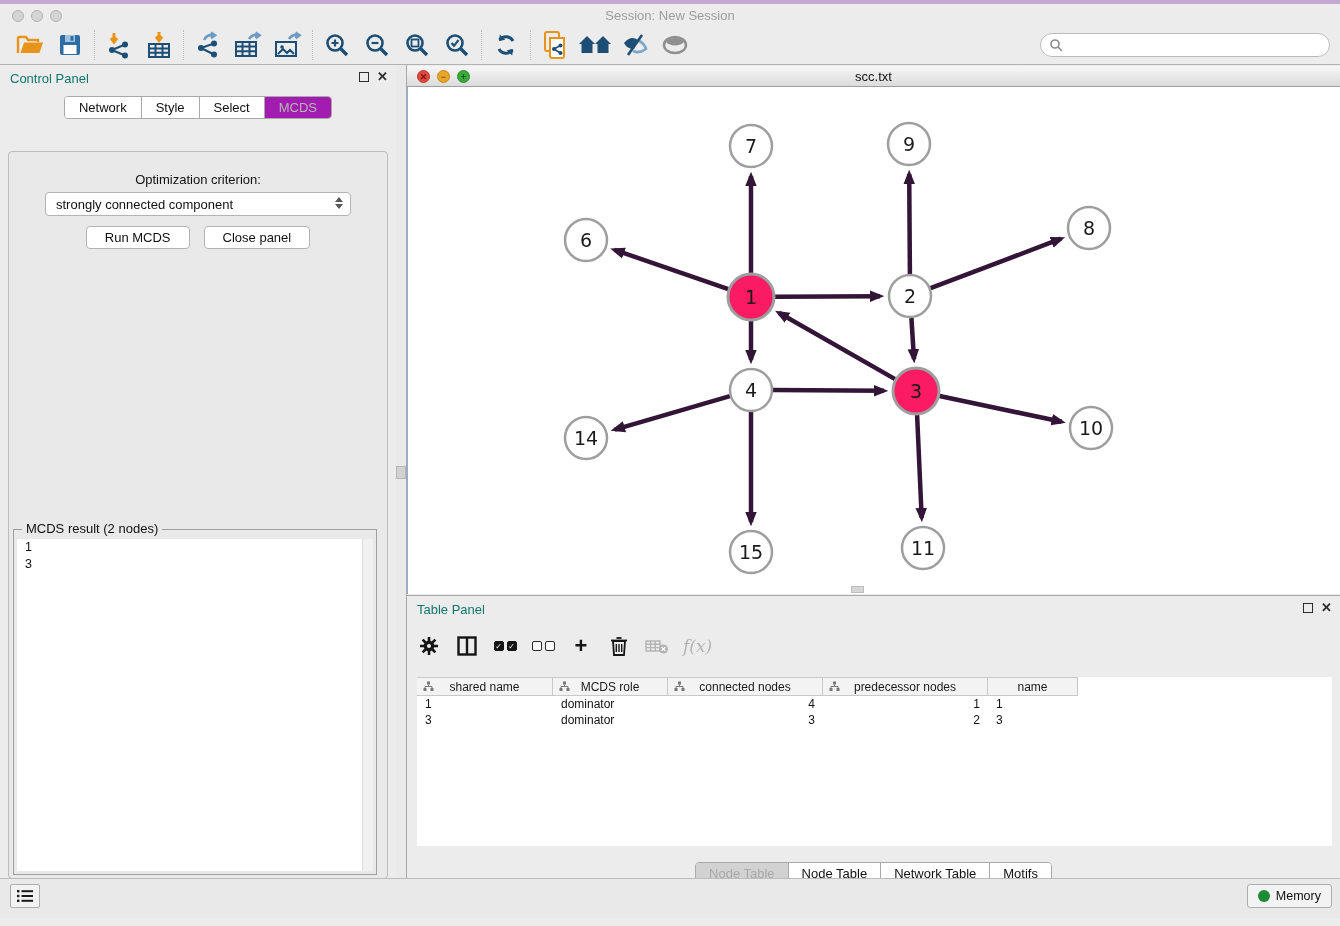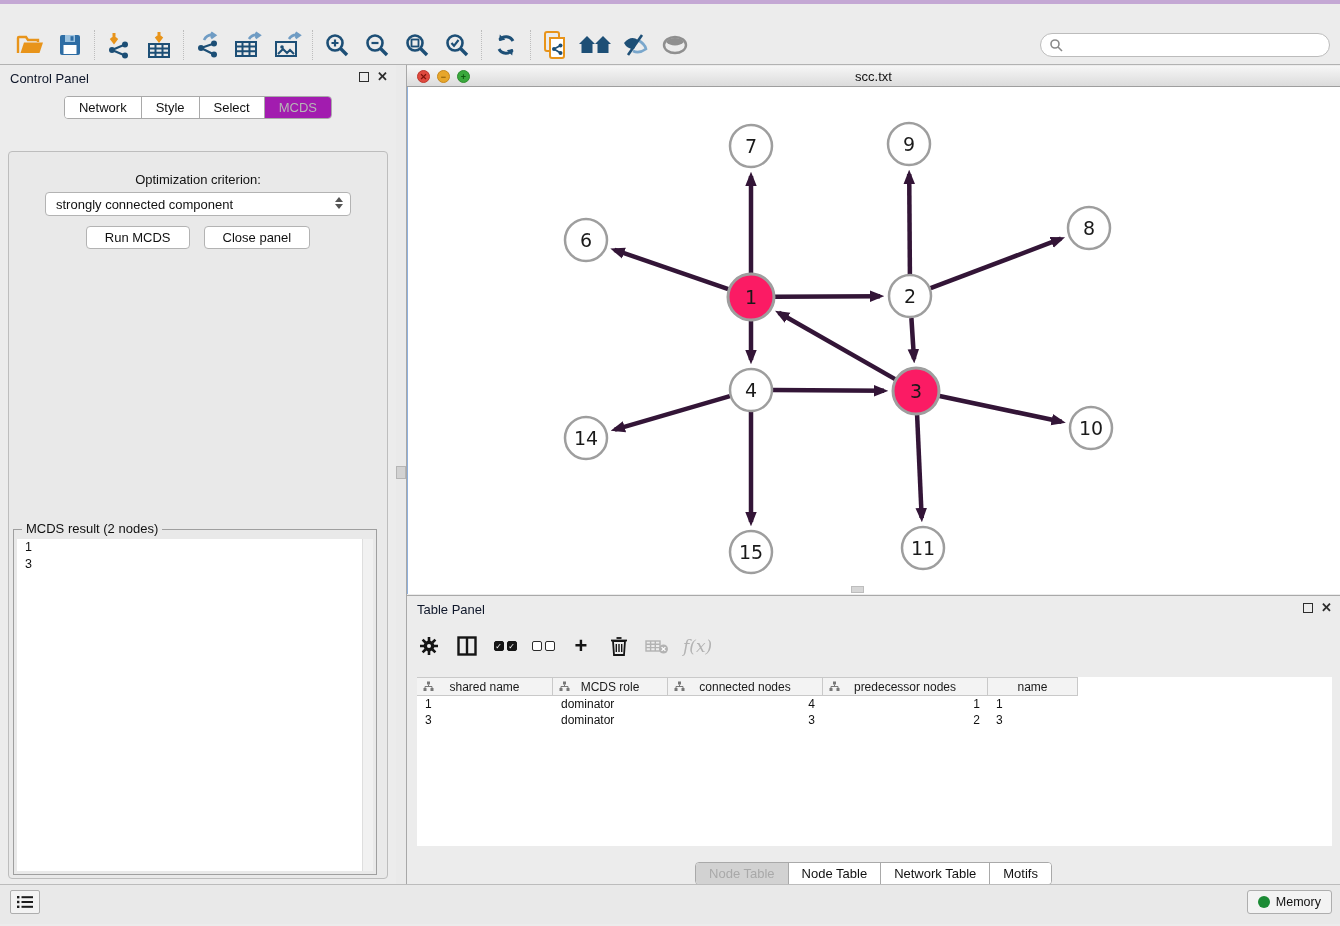--- a/index.html
+++ b/index.html
@@ -14,21 +14,21 @@
   .win-title { position:absolute; left:0; right:0; top:4px; text-align:center; font-size:13px; color:#9d9d9d; }
 
   .toolbar { position:absolute; left:0; top:26px; width:100%; height:39px; border-bottom:1px solid #b2b2b2; display:flex; align-items:center; padding-left:10px; }
   .tb-btn { display:flex; align-items:center; justify-content:center; width:40px; height:34px; cursor:default; }
   .tb-sep { width:1px; height:30px; margin:0 4px; border-left:1px dotted #bdbdbd; }
   .search-wrap { position:absolute; right:10px; top:7px; width:290px; height:24px; background:#fff; border:1px solid #bcbcbc; border-radius:12px; display:flex; align-items:center; padding-left:8px; }
   .search-wrap input { border:none; outline:none; flex:1; height:20px; font-size:12px; background:transparent; }
 
   
   .control-panel { position:absolute; left:0; top:65px; width:396px; height:826px; background:#ececec; }
-  .panel-head { position:absolute; left:10px; top:6px; font-size:13px; color:#0f172a; }
+  .panel-head { position:absolute; left:10px; top:6px; font-size:13px; color:#0f766e; }
   .panel-icons { position:absolute; right:8px; top:7px; display:flex; gap:8px; align-items:center; }
   .float-ico { width:10px; height:10px; border:1.5px solid #2d2d2d; background:transparent; }
   .close-ico { font-size:13px; font-weight:bold; color:#2d2d2d; line-height:10px; }
 
   .ctl-tabs { position:absolute; left:0; top:31px; width:100%; display:flex; justify-content:center; }
   .tabgroup { display:inline-flex; border:1px solid #a9a9a9; border-radius:4px; overflow:hidden; background:#fff; }
   .tab { padding:3px 14px; font-size:13px; color:#111; background:#fff; border-right:1px solid #a9a9a9; cursor:default; }
   .tab:last-child { border-right:none; }
   .tab.sel { background:#a21caf; color:#b6b6b6; }
 
@@ -80,32 +80,38 @@
   .th { position:relative; height:17px; border-right:1px solid #c9c9c9; font-size:12px; color:#1a1a1a; display:flex; align-items:center; justify-content:center; }
   .th .tree { position:absolute; left:6px; top:3px; }
   .trow { position:absolute; left:0; height:16px; display:flex; }
   .td { font-size:12px; color:#111; height:16px; line-height:16px; padding:0 8px; white-space:nowrap; overflow:hidden; }
 
   .tp-tabs { position:absolute; left:0; right:0; top:266px; display:flex; justify-content:center; }
   .tp-tabs .tab { padding:3px 13px; font-size:13px; }
   .tp-tabs .tab.sel { background:#d2d2d2; color:#a9a9a9; }
 
   
-  .statusbar { position:absolute; left:0; bottom:2px; width:100%; height:40px; background:#e9e9e9; border-top:1px solid #bcbcbc; }
+  .statusbar { position:absolute; left:0; bottom:8px; width:100%; height:40px; background:#e9e9e9; border-top:1px solid #bcbcbc; }
   .sb-btn { position:absolute; left:10px; top:5px; width:30px; height:24px; background:#f3f3f3; border:1px solid #aeaeae; border-radius:2px; display:flex; align-items:center; justify-content:center; }
   .mem-btn { position:absolute; right:8px; top:5px; height:24px; padding:0 10px; background:#f3f3f3; border:1px solid #aeaeae; border-radius:3px; display:flex; align-items:center; gap:6px; font-size:12.5px; color:#111; }
   .mem-dot { width:12px; height:12px; border-radius:50%; background:#1c8b35; }
 </style>
 </head>
 <body>
 
 <div class="root">
 
   <div class="top-strip"></div>
 
+  <div class="titlebar">
+    <div class="traffic-inactive" style="left:12px"></div>
+    <div class="traffic-inactive" style="left:31px"></div>
+    <div class="traffic-inactive" style="left:50px"></div>
+    <div class="win-title">Session: New Session</div>
+  </div>
 
   <div class="toolbar">
     <div class="tb-btn">
       <svg width="28" height="24" viewBox="0 0 28 24">
           <path d="M2 20 L2 5 Q2 4 3 4 L10 4 L12 7 L22 7 L22 9" fill="none" stroke="#e8941a" stroke-width="2.4"></path>
           <path d="M4.5 20 L8 9.5 L27 9.5 L23.5 20 Z" fill="#e8941a"></path>
         </svg>
     </div>
     <div class="tb-btn">
       <svg width="24" height="24" viewBox="0 0 24 24">

